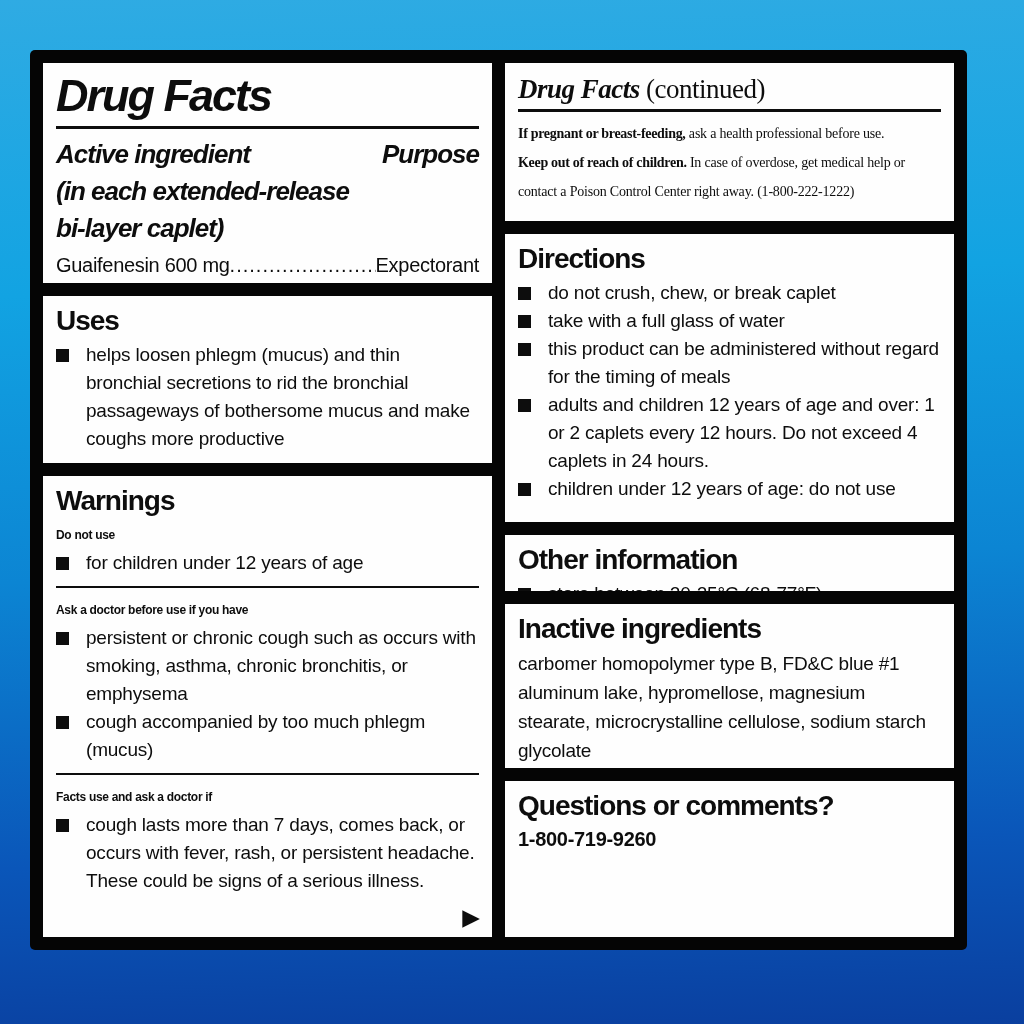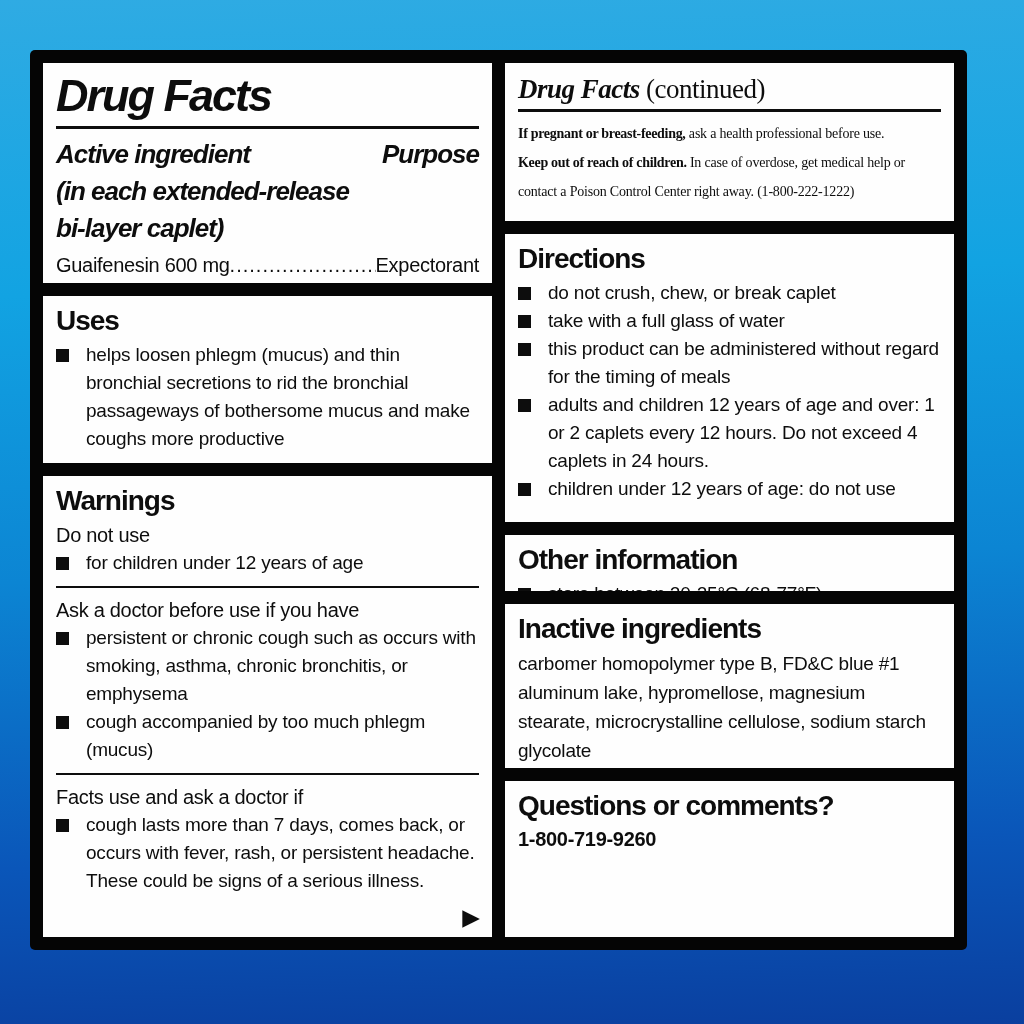--- a/index.html
+++ b/index.html
@@ -40,21 +40,21 @@
     font-size:28px;font-weight:bold;
     letter-spacing:-1px;line-height:1.25;margin:2px 0 3px;
   }
   .hdr-line{
     font-size:26px;font-weight:bold;font-style:italic;
     letter-spacing:-1px;line-height:37px;
   }
   .hdr-row{display:flex;justify-content:space-between;}
   .ing-row{display:flex;align-items:center;font-size:20px;line-height:30px;margin-top:3px;letter-spacing:-0.3px;}
   .dots{flex:1;overflow:hidden;white-space:nowrap;letter-spacing:1px;}
-  .bold-head{font-size:20px;font-weight:normal;line-height:28px;letter-spacing:-0.3px;}
+  .bold-head{font-size:12px;font-weight:bold;line-height:28px;letter-spacing:-0.3px;}
   .bullet-list{display:block;}
   .bullet-row{display:flex;gap:17px;}
   .sq{width:13px;height:13px;background:#0d0d0d;margin-top:8px;flex:0 0 13px;}
   .bullet-text{font-size:19px;line-height:28px;letter-spacing:-0.2px;}
   .body-text{font-size:19px;line-height:29px;letter-spacing:-0.2px;}
   .cont-title{font-size:27px;line-height:1.3;margin:4px 0 2px;letter-spacing:-0.5px;}
   .cont-bold{font-weight:bold;font-style:italic;}
   .cont-reg{font-weight:normal;font-style:normal;letter-spacing:-0.5px;}
   .para{font-size:14px;line-height:29px;letter-spacing:-0.2px;}
   .para b{letter-spacing:-0.3px;}

